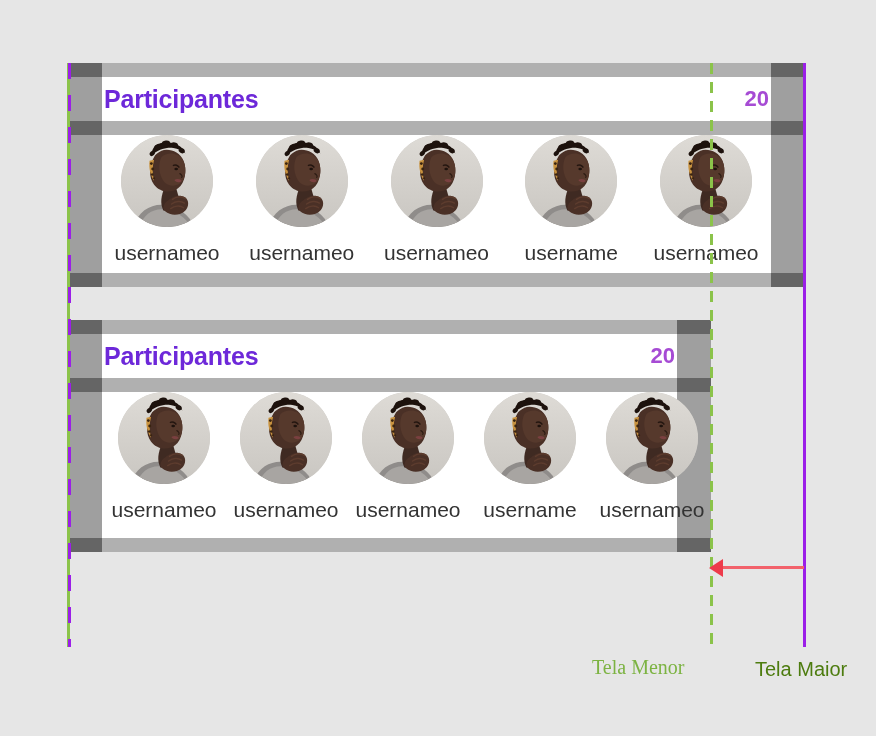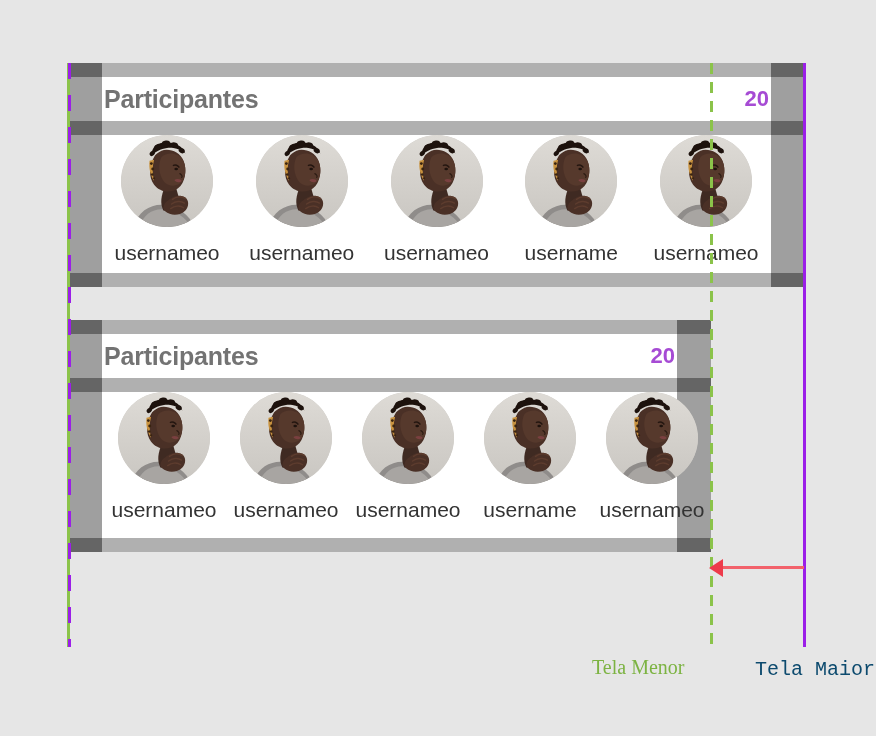--- a/index.html
+++ b/index.html
@@ -45,21 +45,21 @@
     background: linear-gradient(to bottom, #9b1fe8 0 16px, rgba(0,0,0,0) 16px 32px);
     background-size: 100% 32px;
   }
 
   .guide-label {
     position: absolute;
     font-size: 20px;
     white-space: nowrap;
   }
   .guide-label.green { color: #7cb342; }
-  .guide-label.purple { color: #0c4a6e; font-family: Liberation Mono, monospace; }
+  .guide-label.purple { color: #4d7c0f; }
 
   
   .arrow-line {
     position: absolute;
     height: 3px;
     background: #f2626b;
   }
   .arrow-head {
     position: absolute;
     width: 0; height: 0;
@@ -107,21 +107,21 @@
     position: absolute;
     left: 0;
     right: 0;
     display: flex;
     align-items: center;
     justify-content: space-between;
     background: #ffffff;
     box-sizing: border-box;
   }
   .header-title {
-    color: #737373;
+    color: #6d28d9;
     font-weight: bold;
     font-size: 25px;
     line-height: 1;
     letter-spacing: -0.2px;
   }
   .header-count {
     color: #a64bd4;
     font-weight: bold;
     font-size: 22px;
     line-height: 1;

